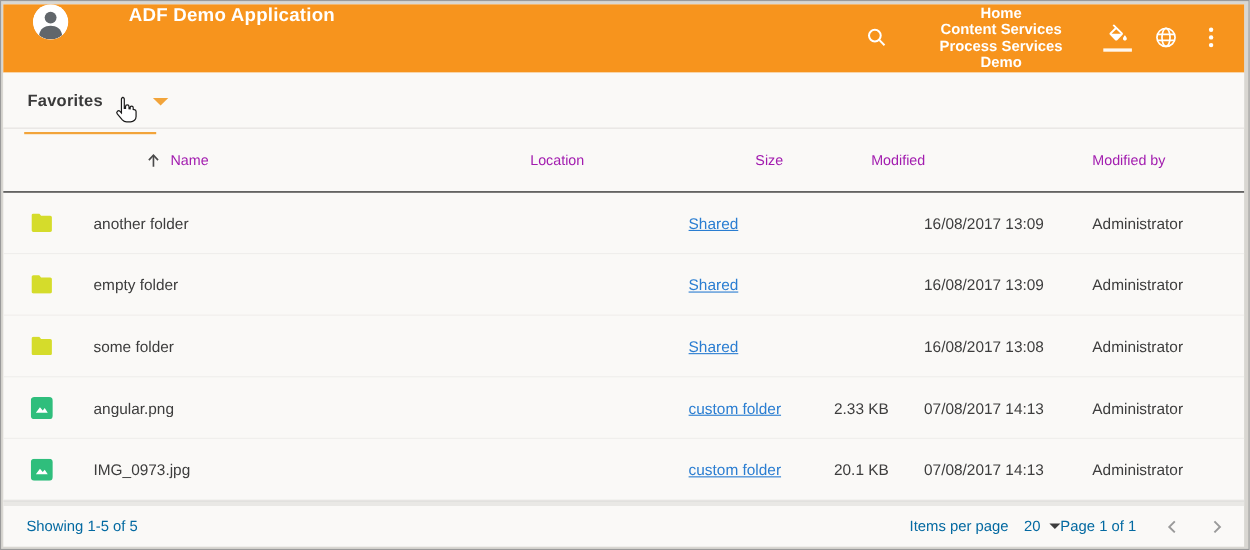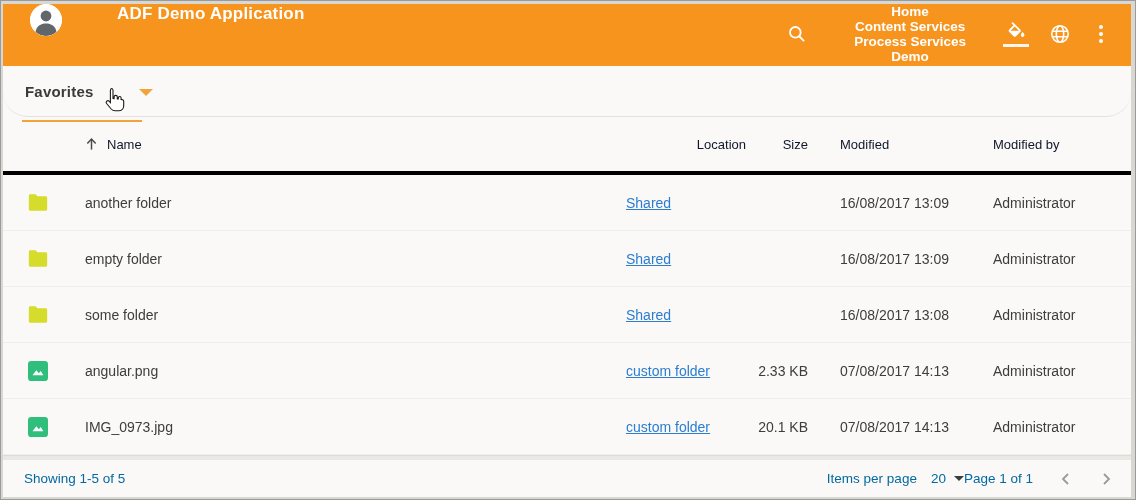--- a/index.html
+++ b/index.html
@@ -50,21 +50,20 @@
   .globe-btn { margin: 0 10px; }
   .kebab { margin-left: 12px; display: flex; flex-direction: column; gap: 3px; padding: 4px 6px; }
   .kebab span { width: 4px; height: 4px; border-radius: 50%; background: #fff; }
 
   
   .tabbar {
     height: 51px; flex: 0 0 51px;
     position: relative;
     border-bottom: 1px solid #e3e2df;
     background: #faf9f7;
-    border-radius: 25px;
   }
   .tab {
     position: absolute; left: 19px; top: 14px;
     display: flex; align-items: flex-start; cursor: pointer;
   }
   .tab-label {
     font-size: 15px; font-weight: bold; color: #3a3a3a; letter-spacing: .2px;
     padding: 3px 3px 8px 3px;
   }
   .tab-underline {
@@ -81,31 +80,31 @@
 
   
   .table { flex: 1 1 auto; display: flex; flex-direction: column; }
   .trow {
     display: flex; align-items: center;
     padding-left: 25px; padding-right: 20px;
     font-size: 14px; color: #3d3d3d;
   }
   .thead {
     height: 58px; flex: 0 0 58px;
-    border-bottom: 4px solid #000000;
-    font-size: 13px; color: #0f172a;
+    border-bottom: 1px solid #000000;
+    font-size: 13px; color: #a21caf; gap: 48px;
   }
   .tbody-row { height: 56px; flex: 0 0 56px; border-bottom: 1px solid #efeeec; cursor: pointer; }
   .c-icon { width: 57px; flex: 0 0 57px; display: flex; align-items: center; }
   .c-name { flex: 1 1 auto; display: flex; align-items: center; white-space: nowrap; overflow: hidden; }
   .c-loc  { width: 120px; flex: 0 0 120px; white-space: nowrap; }
   .c-size { width: 62px; flex: 0 0 62px; text-align: right; white-space: nowrap; }
   .c-mod  { width: 153px; flex: 0 0 153px; margin-left: 32px; white-space: nowrap; }
   .c-by   { width: 118px; flex: 0 0 118px; white-space: nowrap; }
-  .thead .c-loc { text-align: right; }
+  .thead .c-loc { text-align: left; }
   .sort-arrow { margin-right: 9px; display: inline-flex; }
   .loc-link {
     color: var(--link, #2a7dd1); text-decoration: underline; cursor: pointer;
     font-size: 14px;
   }
   .file-icon { display: none; }
   .trow[data-type="folder"] .folder-glyph { display: inline-flex; }
   .trow[data-type="image"]  .image-glyph  { display: inline-flex; }
 
   

